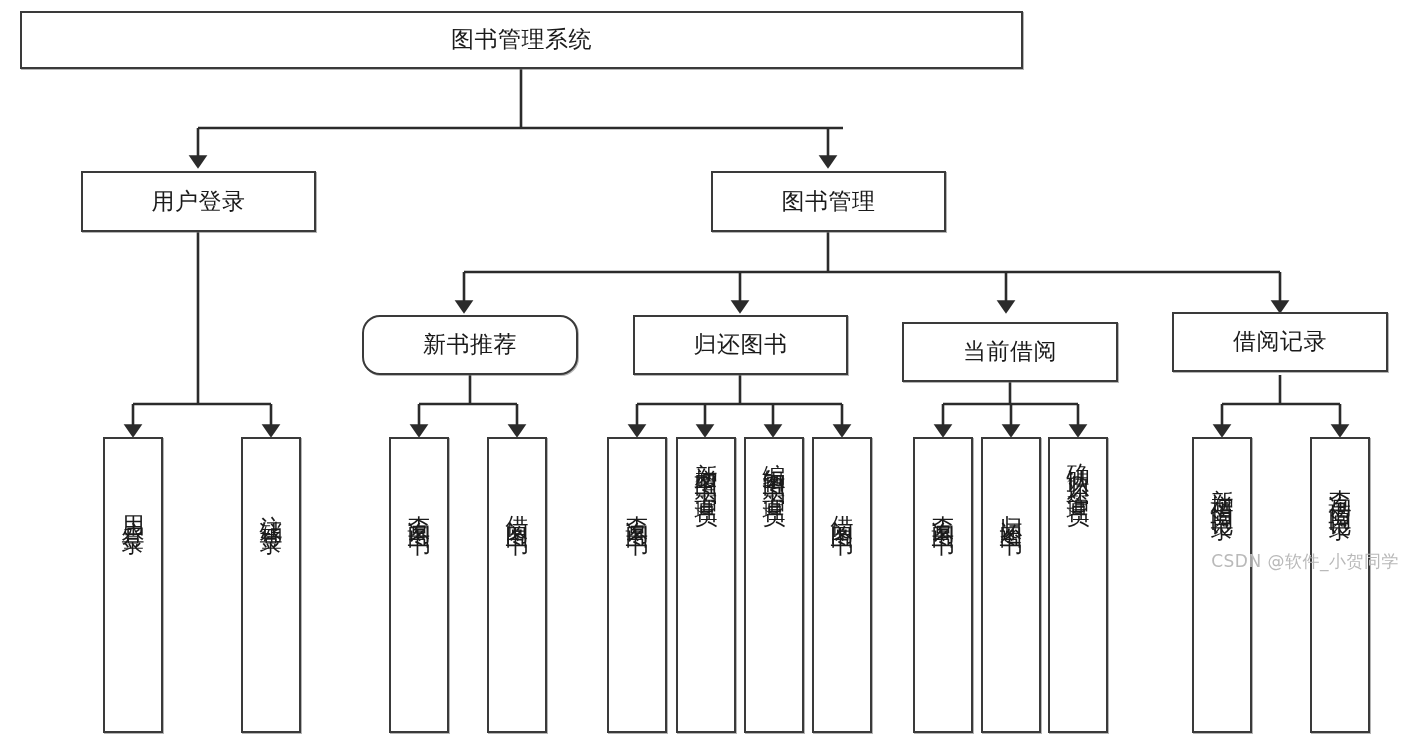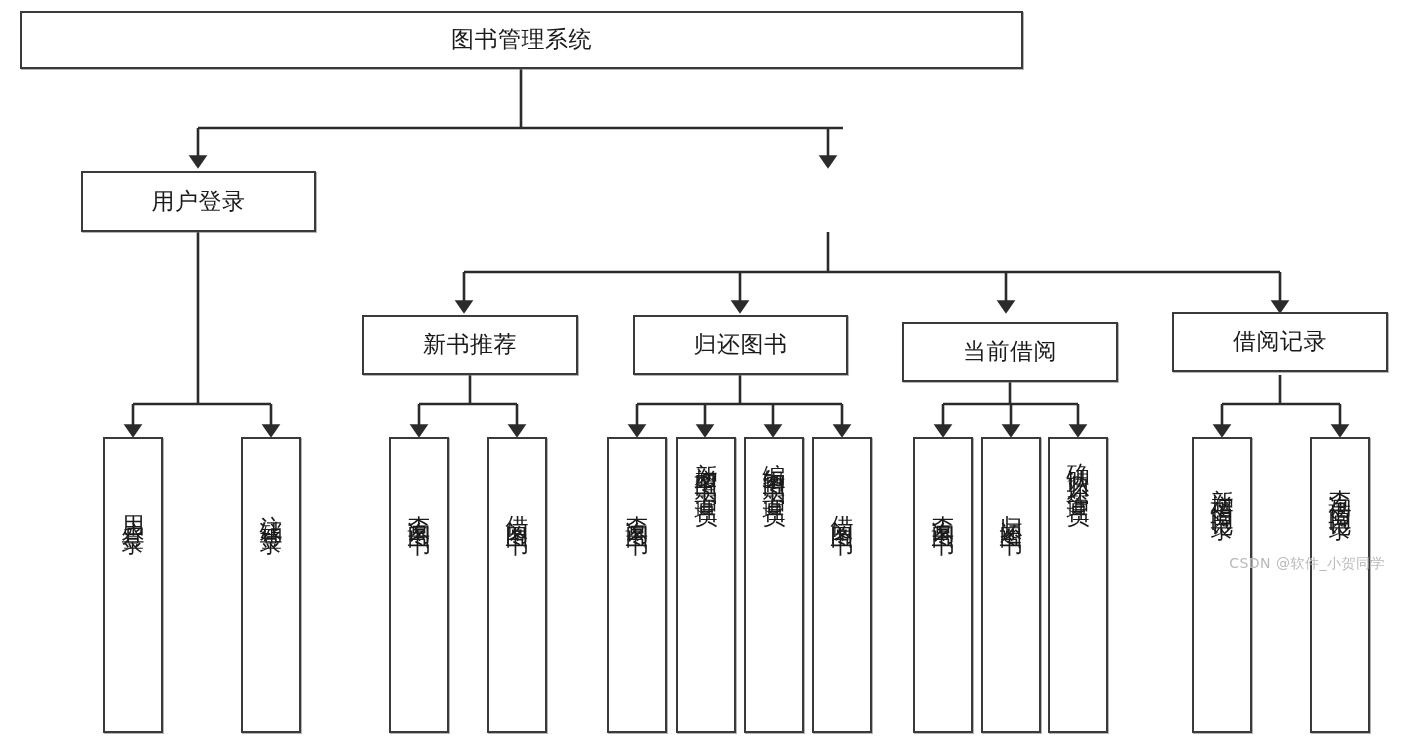--- a/index.html
+++ b/index.html
@@ -61,23 +61,23 @@
     max-height: 100%;
   }
   .node.vertical.mid .node-label {
     padding-top: 52px;
   }
   .node.vertical.mid2 .node-label {
     padding-top: 26px;
   }
   #watermark {
     position: absolute;
-    right: 20px;
+    right: 6px;
     bottom: 6px;
-    font-size: 14px;
+    font-size: 17px;
     color: #b9b9b9;
     letter-spacing: 0.5px;
     white-space: nowrap;
     pointer-events: none;
   }
 </style>
 </head>
 <body>
 
 <div id="diagram-root">
@@ -132,22 +132,25 @@
     </g>
   </svg>
 
   <div class="node horizontal" style="left:20px; top:11px; width:1003px; height:58px;">
     <span class="node-label">图书管理系统</span>
   </div>
 
   <div class="node horizontal" style="left:81px; top:171px; width:235px; height:61px;">
     <span class="node-label">用户登录</span>
   </div>
-
-  <div class="node horizontal" style="left:362px; top:315px; width:216px; height:60px;">
+  <div class="node horizontal" style="left:711px; top:171px; width:235px; height:61px;">
+    <span class="node-label">图书管理</span>
+  </div>
+
+  <div class="node horizontal" style="left:362px; top:315px; width:216px; height:60px;border-radius:18px;">
     <span class="node-label">新书推荐</span>
   </div>
   <div class="node horizontal" style="left:633px; top:315px; width:215px; height:60px;">
     <span class="node-label">归还图书</span>
   </div>
   <div class="node horizontal" style="left:902px; top:322px; width:216px; height:60px;">
     <span class="node-label">当前借阅</span>
   </div>
   <div class="node horizontal" style="left:1172px; top:312px; width:216px; height:60px;">
     <span class="node-label">借阅记录</span>

